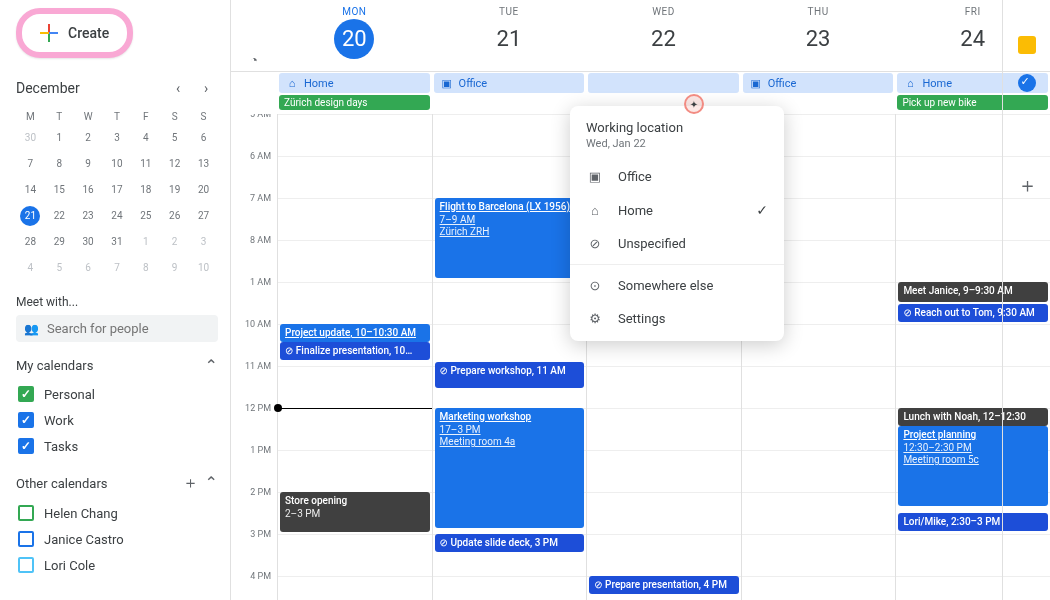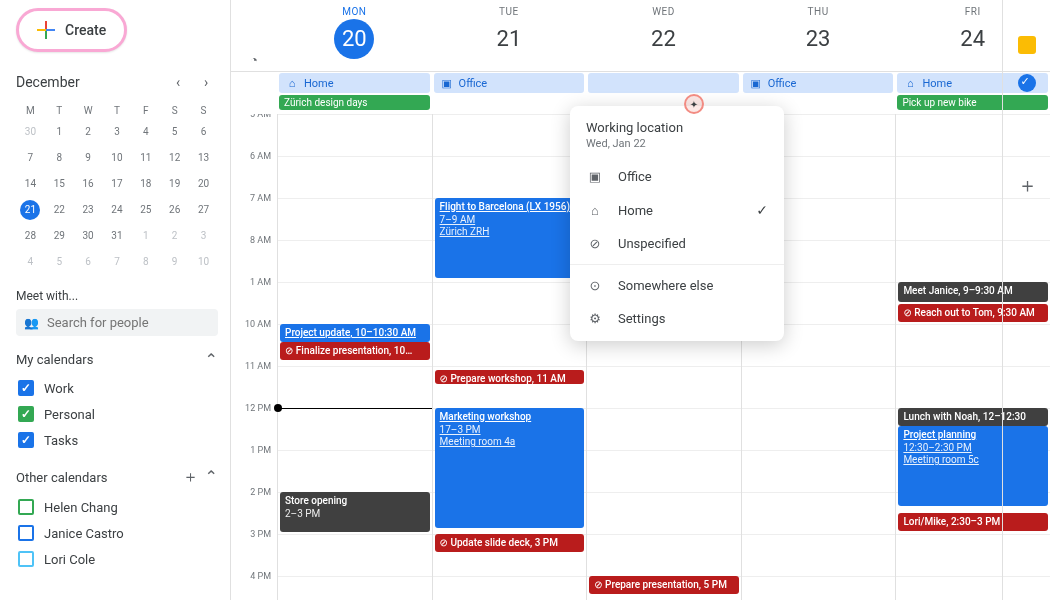--- a/index.html
+++ b/index.html
@@ -1,19 +1,19 @@
 <!DOCTYPE html>
 <html><head>
 <meta charset="utf-8">
 <style>
 * { box-sizing: border-box; margin: 0; padding: 0; font-family: "Google Sans", Roboto, Arial, sans-serif; }
 body { width: 1050px; height: 600px; overflow: hidden; background: #fff; color: #3c4043; font-size: 12px; position: relative; }
 .app { display: flex; height: 100%; }
 .sidebar { width: 230px; padding: 8px 12px 8px 16px; flex-shrink: 0; }
-.create-btn { display: inline-flex; align-items: center; gap: 10px; border: 3px solid #f9a8d4; border-radius: 24px; padding: 10px 18px; font-size: 14px; font-weight: 500; color: #3c4043; box-shadow: 0 1px 2px rgba(0,0,0,.1); cursor: pointer; margin-bottom: 14px; background: #fff; justify-content: center; }
+.create-btn { display: inline-flex; align-items: center; gap: 10px; border: 6px solid #f9a8d4; border-radius: 24px; padding: 10px 18px; font-size: 14px; font-weight: 500; color: #3c4043; box-shadow: 0 1px 2px rgba(0,0,0,.1); cursor: pointer; margin-bottom: 14px; background: #fff; justify-content: center; }
 .plus { position: relative; width: 18px; height: 18px; }
 .plus::before, .plus::after { content: ""; position: absolute; background: #4285f4; }
 .plus::before { left: 8px; top: 0; width: 2px; height: 18px; background: linear-gradient(#ea4335 50%, #34a853 50%); }
 .plus::after { top: 8px; left: 0; height: 2px; width: 18px; background: linear-gradient(90deg, #fbbc04 50%, #4285f4 50%); }
 .month-header { display: flex; align-items: center; justify-content: space-between; padding: 4px 0; }
 .month-header h3 { font-size: 14px; font-weight: 400; }
 .nav-arrows { display: flex; gap: 4px; }
 .arrow-btn { width: 24px; height: 24px; border: none; background: none; cursor: pointer; font-size: 14px; color: #5f6368; border-radius: 50%; }
 .mini-cal { width: 100%; border-collapse: collapse; table-layout: fixed; font-size: 10px; margin-top: 4px; }
 .mini-cal th, .mini-cal td { text-align: center; padding: 3px 0; color: #70757a; font-weight: 400; }
@@ -48,21 +48,21 @@
 .grid-scroll { flex: 1; overflow: hidden; position: relative; }
 .grid { display: flex; position: relative; height: 100%; }
 .time-gutter { width: 46px; flex-shrink: 0; }
 .time-label { height: 42px; text-align: right; padding-right: 6px; font-size: 9px; color: #70757a; position: relative; top: -5px; }
 .day-cols { flex: 1; display: flex; position: relative; }
 .day-col { flex: 1; border-left: 1px solid #e0e0e0; position: relative; }
 .hour-line { position: absolute; left: 0; right: 0; border-top: 1px solid #eee; }
 .ev { position: absolute; left: 2px; right: 2px; border-radius: 3px; color: #fff; font-size: 10px; padding: 3px 5px; overflow: hidden; line-height: 1.25; cursor: pointer; }
 .ev.blue { background: #1a73e8; text-decoration: underline; }
 .ev.green { background: #404040; }
-.ev.indigo { background: #b91c1c; color:#fff; }
+.ev.indigo { background: #1d4ed8; color:#fff; }
 .ev .t1 { font-weight: 500; }
 .ev .t2 { opacity: .9; }
 .now-line { position: absolute; left: 0; right: 0; height: 1px; background: #000; }
 .now-line::before { content: ""; position: absolute; left: -4px; top: -4px; width: 8px; height: 8px; border-radius: 50%; background: #000; }
 .popover { position: absolute; left: 570px; top: 106px; width: 214px; background: #fff; border-radius: 8px; box-shadow: 0 4px 20px rgba(0,0,0,.2); padding: 14px 0 6px; z-index: 50; }
 .popover .hdr { padding: 0 16px 10px; }
 .popover .hdr h5 { font-size: 13px; font-weight: 400; color: #3c4043; }
 .popover .hdr .sub { font-size: 11px; color: #70757a; margin-top: 2px; }
 .popover ul { list-style: none; }
 .popover li { display: flex; align-items: center; gap: 14px; padding: 9px 16px; cursor: pointer; font-size: 13px; color: #3c4043; }
@@ -171,26 +171,26 @@
     </div>
 
     <div class="sec-head">
       <h4>My calendars</h4>
       <span class="icons">
           <span>⌃</span>
         </span>
     </div>
     <ul class="cal-list" id="mycals">
         <li>
+          <span class="chk checked" style="border-color: rgb(51, 168, 83); background: rgb(51, 168, 83);"></span>
+          <span>Personal</span>
+        </li>
+        <li>
           <span class="chk checked" style="border-color: rgb(26, 115, 232); background: rgb(26, 115, 232);"></span>
           <span>Work</span>
-        </li>
-        <li>
-          <span class="chk checked" style="border-color: rgb(51, 168, 83); background: rgb(51, 168, 83);"></span>
-          <span>Personal</span>
         </li>
         <li>
           <span class="chk checked" style="border-color: rgb(26, 115, 232); background: rgb(26, 115, 232);"></span>
           <span>Tasks</span>
         </li>
       </ul>
 
     <div class="sec-head">
       <h4>Other calendars</h4>
       <span class="icons">
@@ -317,21 +317,21 @@
               <div class="hour-line" style="top: 294px;"></div>
               <div class="hour-line" style="top: 336px;"></div>
               <div class="hour-line" style="top: 378px;"></div>
               <div class="hour-line" style="top: 420px;"></div>
               <div class="hour-line" style="top: 462px;"></div>
               <div class="ev blue" style="top: 84px; height: 80px;">
                 <div class="t1">Flight to Barcelona (LX 1956)</div>
                 <div class="t2">7–9 AM</div>
                 <div class="t2">Zürich ZRH</div>
               </div>
-              <div class="ev indigo" style="top: 256px; height: 14px;">
+              <div class="ev indigo" style="top: 248px; height: 26px;">
                 <div class="t1">⊘ Prepare workshop, 11 AM</div>
               </div>
               <div class="ev blue" style="top: 294px; height: 120px;">
                 <div class="t1">Marketing workshop</div>
                 <div class="t2">17–3 PM</div>
                 <div class="t2">Meeting room 4a</div>
               </div>
               <div class="ev indigo" style="top: 420px; height: 18px;">
                 <div class="t1">⊘ Update slide deck, 3 PM</div>
               </div>
@@ -343,21 +343,21 @@
               <div class="hour-line" style="top: 126px;"></div>
               <div class="hour-line" style="top: 168px;"></div>
               <div class="hour-line" style="top: 210px;"></div>
               <div class="hour-line" style="top: 252px;"></div>
               <div class="hour-line" style="top: 294px;"></div>
               <div class="hour-line" style="top: 336px;"></div>
               <div class="hour-line" style="top: 378px;"></div>
               <div class="hour-line" style="top: 420px;"></div>
               <div class="hour-line" style="top: 462px;"></div>
               <div class="ev indigo" style="top: 462px; height: 18px;">
-                <div class="t1">⊘ Prepare presentation, 5 PM</div>
+                <div class="t1">⊘ Prepare presentation, 4 PM</div>
               </div>
             </div>
             <div class="day-col">
               <div class="hour-line" style="top: 0px;"></div>
               <div class="hour-line" style="top: 42px;"></div>
               <div class="hour-line" style="top: 84px;"></div>
               <div class="hour-line" style="top: 126px;"></div>
               <div class="hour-line" style="top: 168px;"></div>
               <div class="hour-line" style="top: 210px;"></div>
               <div class="hour-line" style="top: 252px;"></div>

